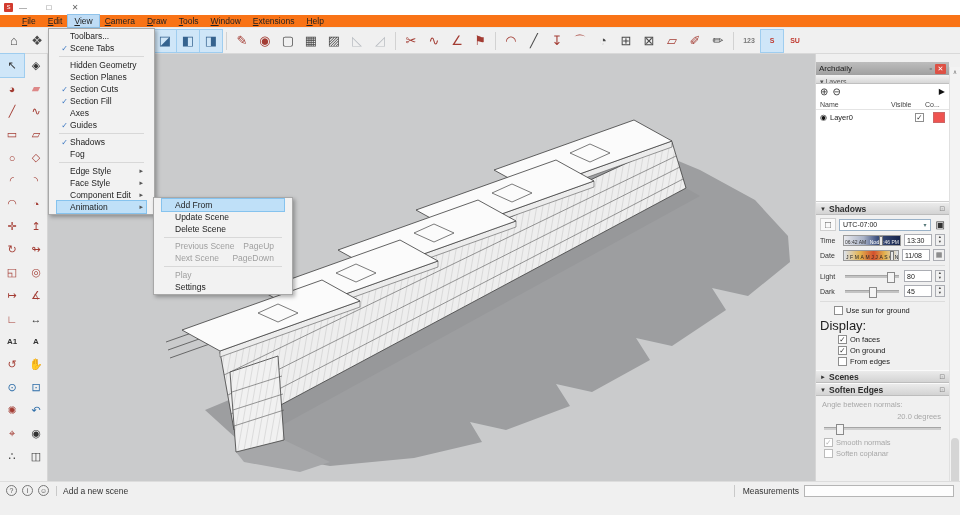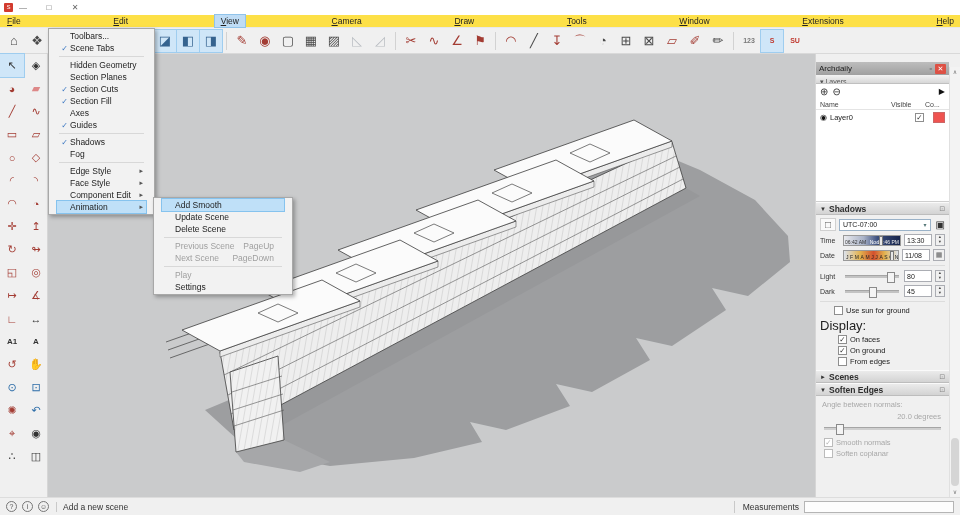--- a/index.html
+++ b/index.html
@@ -7,21 +7,21 @@
   body { position:relative; }
 
   
   .titlebar { height:15px; background:#ffffff; display:flex; align-items:center; padding:0 4px; }
   .logo { width:9px; height:9px; background:#d23b2e; border-radius:1px; color:#fff; font-size:6px; line-height:9px; text-align:center; margin-right:4px; }
   .wtitle { flex:1; font-size:8.5px; color:#333; }
   .winbtns { display:flex; gap:14px; padding-right:8px; }
   .winbtn { font-size:8px; color:#666; width:12px; text-align:center; }
 
   
-  .menubar { height:13px; background:#fde047; display:flex; padding-left:1px; border-bottom:1px solid #e8e8e8;justify-content:space-between; }
+  .menubar { height:13px; background:#f97316; display:flex; padding-left:16px; border-bottom:1px solid #e8e8e8; }
   .mbitem { display:inline-block; padding:0 6px; line-height:13px; font-size:8.5px; color:#222; }
   .mbitem::first-letter { text-decoration:underline; }
   .mbitem.active { background:#bfdcf5; outline:1px solid #90c3ea; }
 
   
   .toolbar { height:26px; background:#f0f0f0; border-bottom:1px solid #d9d9d9; display:flex; align-items:center; padding-left:3px; gap:1px; }
   .ticon { width:22px; height:22px; display:flex; align-items:center; justify-content:center; font-size:13px; color:#555; flex:none; }
   .ticon.red { color:#a33c33; }
   .ticon.dark { color:#4a4a4a; }
   .ticon.pale { color:#b9bdc2; }
@@ -106,21 +106,21 @@
   .soft .strack { margin:6px 2px 8px 2px; background:#cfcfcf; }
   .soft .cbrow { margin-left:2px; }
 
   .trayscroll { position:absolute; right:0; top:13px; bottom:0; width:11px; background:#f3f3f3; border-left:1px solid #e0e0e0; }
   .trayscroll .sa { position:absolute; left:0; width:10px; height:10px; text-align:center; font-size:6px; color:#777; line-height:10px; }
   .trayscroll .up { top:0; }
   .trayscroll .dn { bottom:0; }
   .trayscroll .thumb { position:absolute; left:1px; width:8px; height:48px; bottom:11px; background:#d5d5d5; border-radius:4px; }
 
   
-  .statusbar { position:absolute; left:0; right:0; bottom:0; height:18px; background:#f0f0f0; border-top:1px solid #ddd; display:flex; align-items:center; padding:0 6px; font-size:8.5px; color:#333; }
+  .statusbar { position:absolute; left:0; right:0; bottom:16px; height:18px; background:#f0f0f0; border-top:1px solid #ddd; display:flex; align-items:center; padding:0 6px; font-size:8.5px; color:#333; }
   .sicon { width:11px; height:11px; border:1px solid #777; border-radius:50%; display:flex; align-items:center; justify-content:center; font-size:7px; color:#555; margin-right:5px; flex:none; }
   .hint { border-left:1px solid #c9c9c9; padding-left:6px; margin-left:2px; }
   .measwrap { margin-left:auto; display:flex; align-items:center; gap:5px; border-left:1px solid #c9c9c9; padding-left:8px; }
   .measinput { width:150px; height:12px; border:1px solid #b5b5b5; background:#fdfdfd; font-size:8px; padding:0 2px; }
 
   
   .menu { position:absolute; background:#f2f2f2; border:1px solid #a8a8a8; box-shadow:2px 2px 4px rgba(0,0,0,.3); z-index:50; padding:1px 8px; font-size:8.5px; }
   .menu.viewmenu { left:48px; top:28px; width:107px; }
   .menu.submenu { left:153px; top:197px; width:140px; }
   .mrow { height:12px; display:flex; align-items:center; padding:0 10px 0 2px; position:relative; color:#1d1d1d; }
@@ -539,21 +539,21 @@
       <span class="gut"></span>
       <span class="lbl">Animation</span>
       <span class="sc"></span>
     </div>
   </div>
 
 <div class="menu submenu">
 
 <div class="mrow hl">
       <span class="gut"></span>
-      <span class="lbl">Add Smooth</span>
+      <span class="lbl">Add From</span>
       <span class="sc"></span>
     </div>
     <div class="mrow">
       <span class="gut"></span>
       <span class="lbl">Update Scene</span>
       <span class="sc"></span>
     </div>
     <div class="mrow">
       <span class="gut"></span>
       <span class="lbl">Delete Scene</span>

